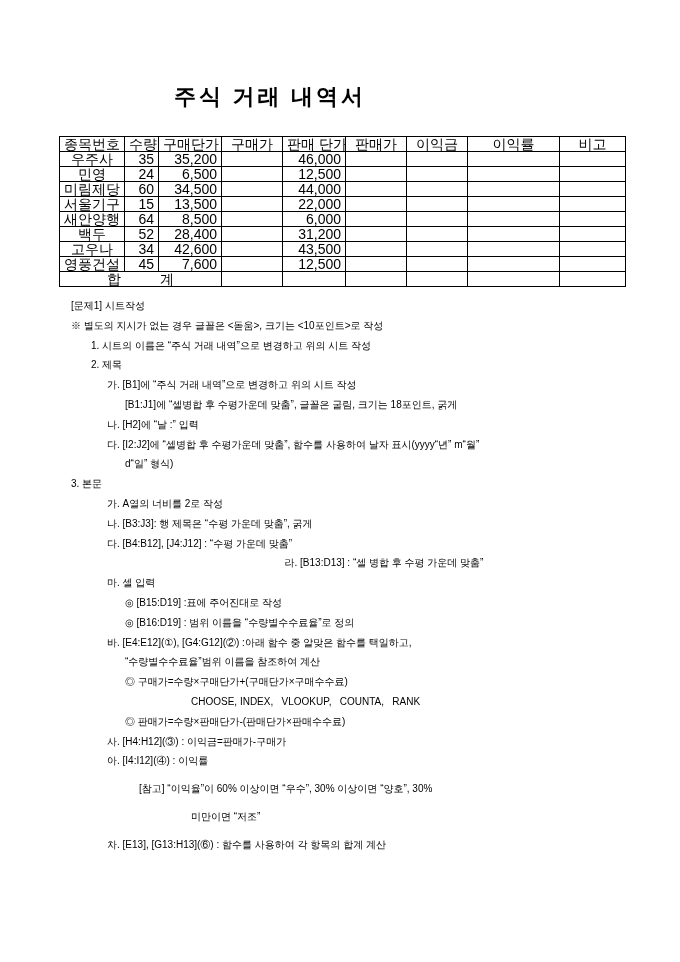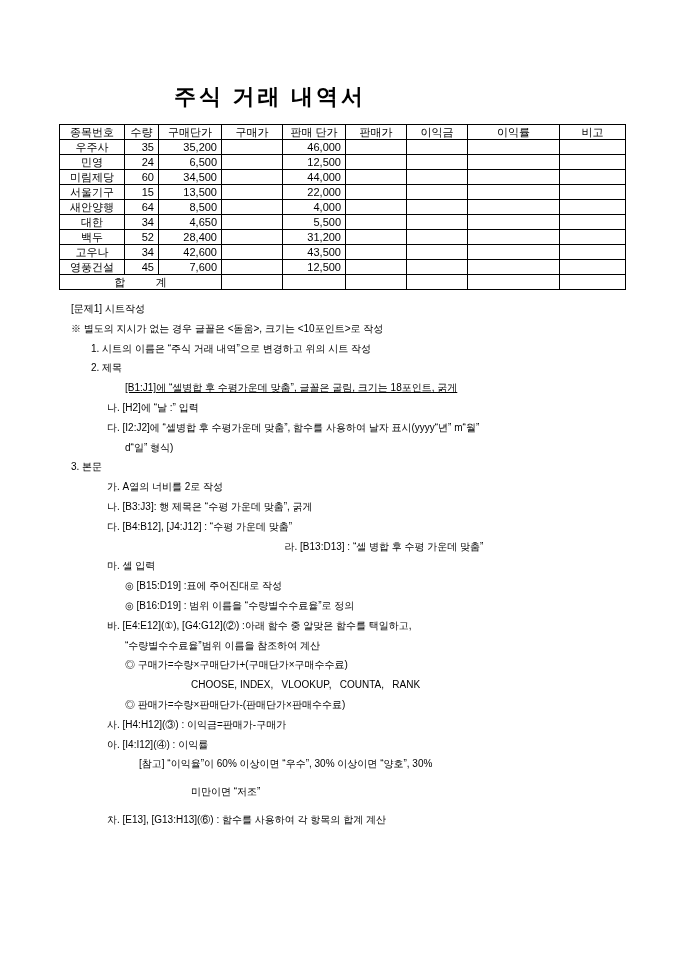--- a/index.html
+++ b/index.html
@@ -16,23 +16,23 @@
     text-align:center;
     font-family:"Liberation Serif", serif;
     font-size:22px;
     font-weight:bold;
     letter-spacing:3px;
   }
 
   table.stock-table {
     border-collapse:collapse;
     table-layout:fixed;
-    margin:12px 0 0 59px;
+    margin:24px 0 0 59px;
     width:566px;
-    font-size:11px;
+    font-size:14px;
     border-radius:14px;
   }
   .stock-table th, .stock-table td {
     border:1px solid #000;
     height:14px;
     line-height:14px;
     padding:0 4px;
     overflow:hidden;
     white-space:pre;
   }
@@ -127,32 +127,21 @@
           <td class="r"></td>
           <td class="r"></td>
           <td class="c"></td>
           <td class="c"></td>
         </tr>
         <tr>
           <td class="c">새안양행</td>
           <td class="r">64</td>
           <td class="r">8,500</td>
           <td class="r"></td>
-          <td class="r">4,000</td>
-          <td class="r"></td>
-          <td class="r"></td>
-          <td class="c"></td>
-          <td class="c"></td>
-        </tr>
-        <tr>
-          <td class="c">대한</td>
-          <td class="r">34</td>
-          <td class="r">4,650</td>
-          <td class="r"></td>
-          <td class="r">5,500</td>
+          <td class="r">6,000</td>
           <td class="r"></td>
           <td class="r"></td>
           <td class="c"></td>
           <td class="c"></td>
         </tr>
         <tr>
           <td class="c">백두</td>
           <td class="r">52</td>
           <td class="r">28,400</td>
           <td class="r"></td>
@@ -194,21 +183,22 @@
           <td></td>
         </tr>
       </tbody>
   </table>
 
   <div class="instructions">
       <div class="line" style="padding-left: 0px;">[문제1] 시트작성</div>
       <div class="line" style="padding-left: 0px;">※ 별도의 지시가 없는 경우 글꼴은 &lt;돋움&gt;, 크기는 &lt;10포인트&gt;로 작성</div>
       <div class="line" style="padding-left: 20px;">1. 시트의 이름은 “주식 거래 내역”으로 변경하고 위의 시트 작성</div>
       <div class="line" style="padding-left: 20px;">2. 제목</div>
-      <div class="line" style="padding-left: 54px; text-decoration: underline;">[B1:J1]에 “셀병합 후 수평가운데 맞춤”, 글꼴은 굴림, 크기는 18포인트, 굵게</div>
+      <div class="line" style="padding-left: 36px;">가. [B1]에 “주식 거래 내역”으로 변경하고 위의 시트 작성</div>
+      <div class="line" style="padding-left: 54px;">[B1:J1]에 “셀병합 후 수평가운데 맞춤”, 글꼴은 굴림, 크기는 18포인트, 굵게</div>
       <div class="line" style="padding-left: 36px;">나. [H2]에 “날 :” 입력</div>
       <div class="line" style="padding-left: 36px;">다. [I2:J2]에 “셀병합 후 수평가운데 맞춤”, 함수를 사용하여 날자 표시(yyyy“년” m“월”</div>
       <div class="line" style="padding-left: 54px;">d“일” 형식)</div>
       <div class="line" style="padding-left: 0px;">3. 본문</div>
       <div class="line" style="padding-left: 36px;">가. A열의 너비를 2로 작성</div>
       <div class="line" style="padding-left: 36px;">나. [B3:J3]: 행 제목은 “수평 가운데 맞춤”, 굵게</div>
       <div class="line" style="padding-left: 36px;">다. [B4:B12], [J4:J12] : “수평 가운데 맞춤”</div>
       <div class="line" style="padding-left: 36px; text-align: center;">라. [B13:D13] : “셀 병합 후 수평 가운데 맞춤”</div>
       <div class="line" style="padding-left: 36px;">마. 셀 입력</div>
       <div class="line" style="padding-left: 54px;">◎ [B15:D19] :표에 주어진대로 작성</div>

